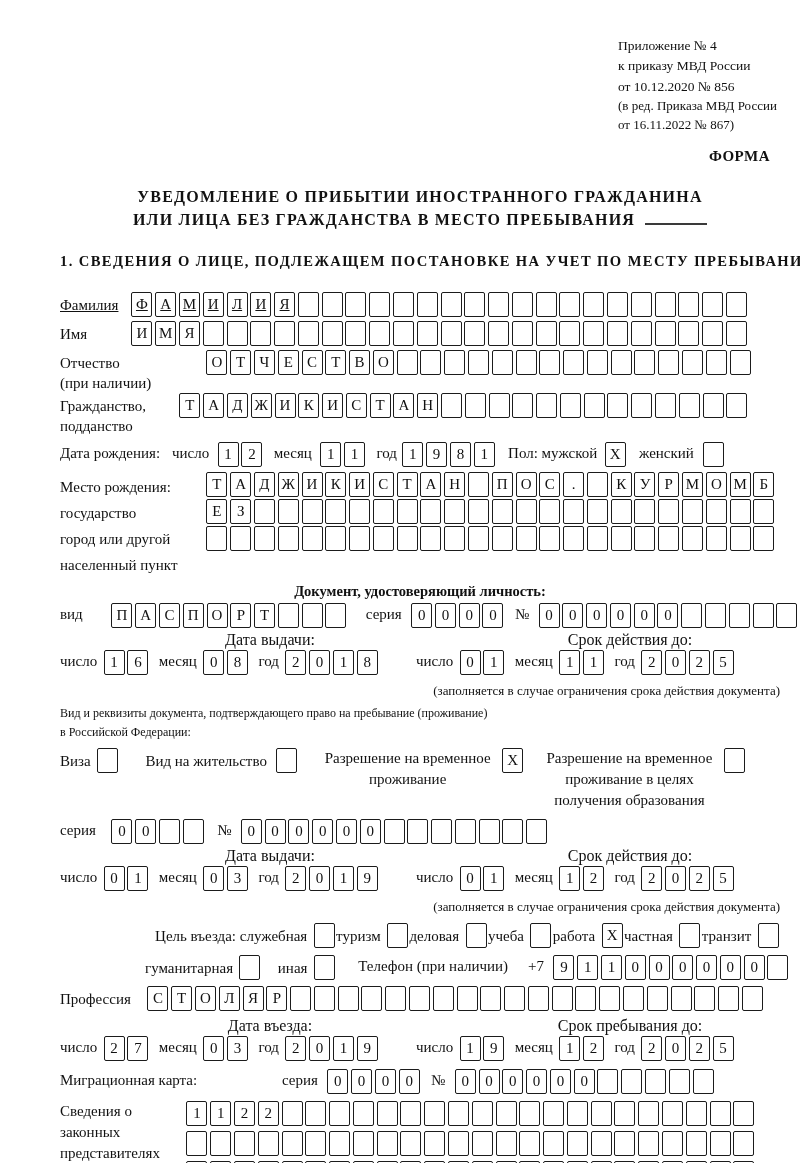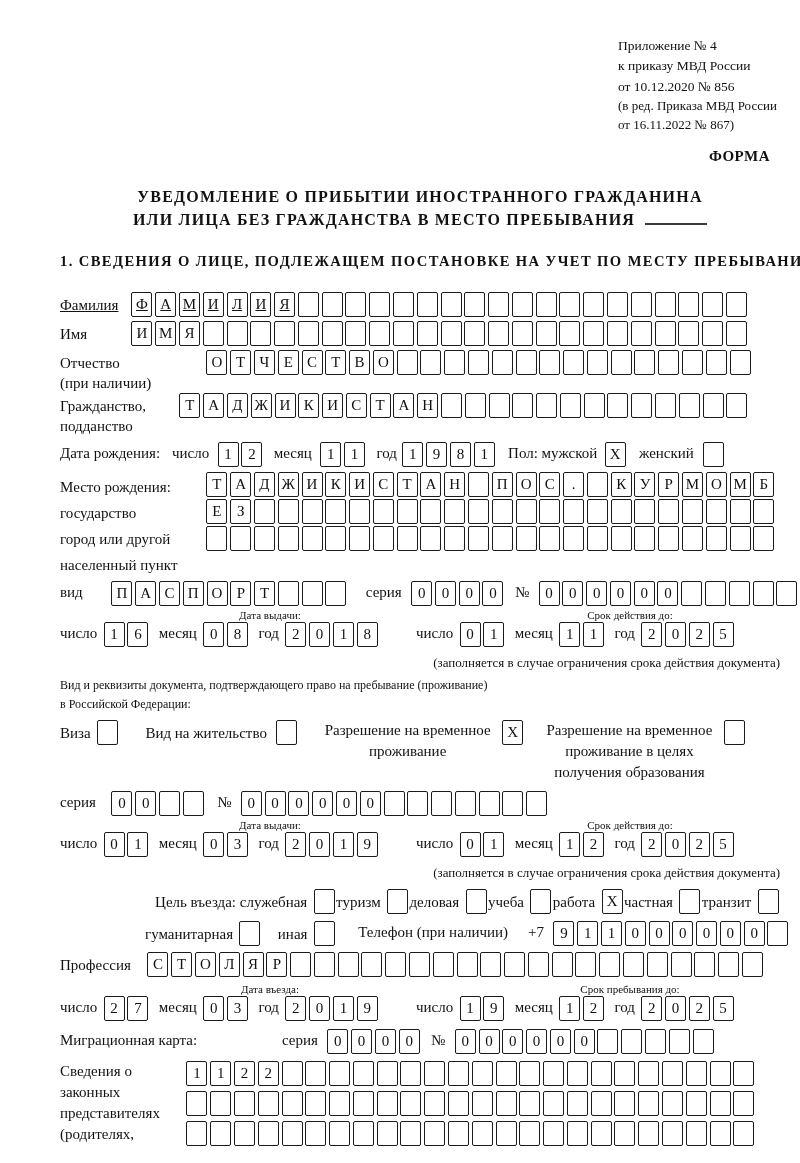--- a/index.html
+++ b/index.html
@@ -13,21 +13,21 @@
   .sec-heading{margin-top:22px;font-weight:bold;font-size:14.6px;letter-spacing:1.4px;white-space:nowrap;}
   .row{display:flex;align-items:flex-start;flex-wrap:nowrap;white-space:nowrap;}
   .lbl{font-size:15px;line-height:20px;flex:none;padding-top:3px;}
   .sub{display:block;}
   .cells{display:flex;flex:none;}
   .cell{box-sizing:border-box;width:21px;height:25px;border:1.7px solid #1b1b1b;border-radius:2px;margin:0 1.4px;display:flex;align-items:center;justify-content:center;font-size:15px;line-height:1;background:#fff;flex:none;}
   .dl{font-size:15px;padding-top:3px;flex:none;}
   .dgroup{display:flex;align-items:flex-start;}
   .dgroup .dl{margin:0 5px 0 9px;}
   .dgroup .dl:first-child{margin-left:0;}
-  .dh{display:flex;font-size:11px;margin-top:3px;}
+  .dh{display:flex;font-size:16px;margin-top:3px;}
   .dh .a{width:420px;text-align:center;}
   .dh .b{flex:1;text-align:center;}
   .dates{display:flex;justify-content:space-between;margin-top:1px;}
   .dates .right{margin-right:45px;}
   .note{font-size:13px;text-align:right;margin-top:8px;}
   .centerhead{text-align:center;font-weight:bold;font-size:14.5px;margin-top:5px;}
   .intro{font-size:12px;margin-top:7px;}
   .opt{display:flex;align-items:flex-start;}
   .opt .lbl{padding-top:3px;}
   .optlabel{font-size:15px;line-height:21px;text-align:center;}
@@ -292,20 +292,21 @@
           <span class="cell"></span>
           <span class="cell"></span>
           <span class="cell"></span>
           <span class="cell"></span>
           <span class="cell"></span>
           <span class="cell"></span>
         </span>
     </span>
   </div>
 
+  <div class="centerhead">Документ, удостоверяющий личность:</div>
 
   <div class="row" style="margin-top:3px;">
     <span class="dl" style="width:50px;">вид</span>
     <span class="cells">
         <span class="cell">П</span>
         <span class="cell">А</span>
         <span class="cell">С</span>
         <span class="cell">П</span>
         <span class="cell">О</span>
         <span class="cell">Р</span>

